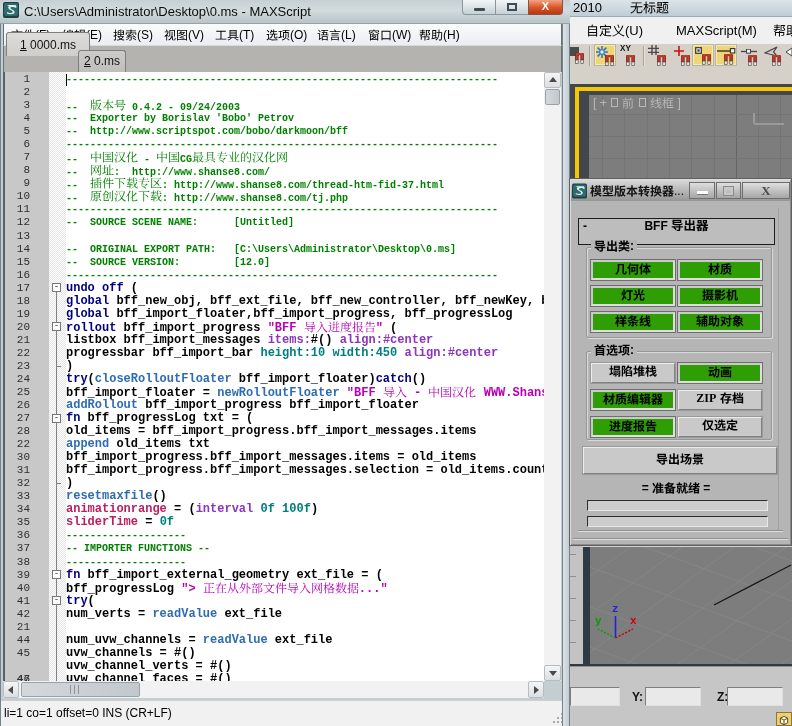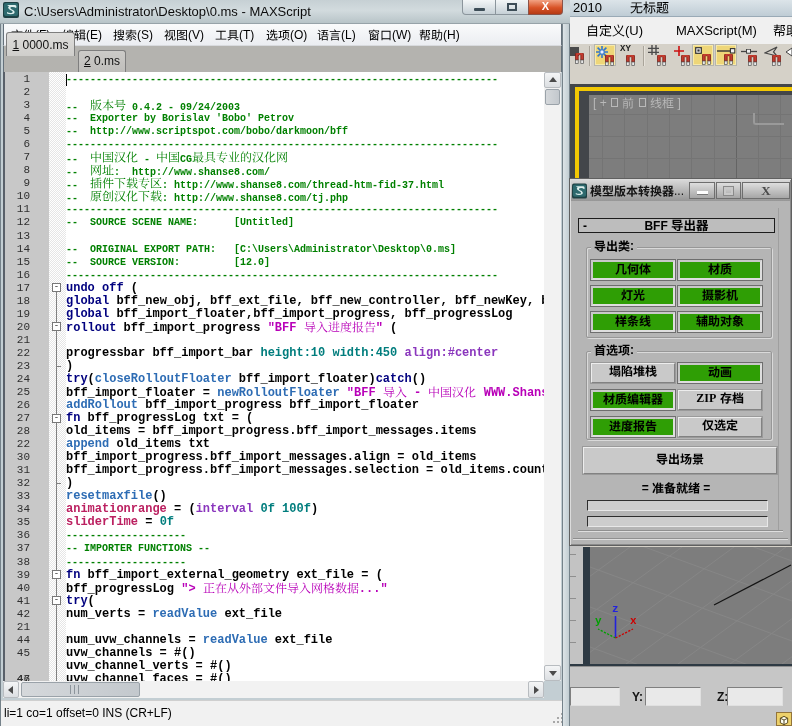--- a/index.html
+++ b/index.html
@@ -205,21 +205,21 @@
     </svg>(L)</div>
 <div class="mi" style="left:368px"><svg class="cj" style="width:24px;height:12px;fill:#000;vertical-align:-1.56px" viewBox="0 0 2000 1000">
       <use href="#g14" x="0"></use>
       <use href="#g15" x="1000"></use>
     </svg>(W)</div>
 <div class="mi" style="left:419px"><svg class="cj" style="width:24px;height:12px;fill:#000;vertical-align:-1.56px" viewBox="0 0 2000 1000">
       <use href="#g16" x="0"></use>
       <use href="#g17" x="1000"></use>
     </svg>(H)</div>
 <div id="edtab" class="a"></div>
-<div class="tab" style="left:6px;top:32px;width:69px;height:24px;background:linear-gradient(180deg,#dedddb,#cfcecb);line-height:24px"><u>1</u> 0000.ms</div>
+<div class="tab" style="left:6px;top:32px;width:84px;height:24px;background:linear-gradient(180deg,#dedddb,#cfcecb);line-height:24px"><u>1</u> 0000.ms</div>
 <div class="tab" style="left:78px;top:50px;width:48px;height:22px;background:linear-gradient(180deg,#cccbc8,#bfbebb);line-height:21px"><u>2</u> 0.ms</div>
 <div class="sb a" style="left:544px;top:72px;width:17px;height:609px"></div>
 <div class="sbtn a" style="left:544px;top:72px;width:17px;height:16px"></div>
 <div class="arr a" style="left:549px;top:77px;border-left:4px solid transparent;border-right:4px solid transparent;border-bottom:5px solid #4a4a4a"></div>
 <div class="thumb a" style="left:545px;top:89px;width:15px;height:16px"></div>
 <div class="sbtn a" style="left:544px;top:665px;width:17px;height:16px"></div>
 <div class="arr a" style="left:549px;top:671px;border-left:4px solid transparent;border-right:4px solid transparent;border-top:5px solid #4a4a4a"></div>
 <div class="sb a" style="left:3px;top:681px;width:541px;height:17px"></div>
 <div class="sbtn a" style="left:3px;top:681px;width:16px;height:17px"></div>
 <div class="arr a" style="left:8px;top:686px;border-top:4px solid transparent;border-bottom:4px solid transparent;border-right:5px solid #4a4a4a"></div>
@@ -328,20 +328,21 @@
 <div class="ln" style="left:0;top:248.8px">20</div>
 <div class="cl" style="left:63px;top:248.8px"><span class="k">rollout</span><span> bff_import_progress </span><span class="mg">"BFF <svg class="cj" style="width:72px;height:12px;fill:#b800b8;vertical-align:-1.56px" viewBox="0 0 6000 1000">
           <use href="#g44" x="0"></use>
           <use href="#g21" x="1000"></use>
           <use href="#g45" x="2000"></use>
           <use href="#g46" x="3000"></use>
           <use href="#g47" x="4000"></use>
           <use href="#g48" x="5000"></use>
         </svg>"</span><span> (</span></div>
 <div class="ln" style="left:0;top:261.8px">21</div>
+<div class="cl" style="left:63px;top:261.8px"><span>listbox bff_import_messages </span><span class="vi">items:</span><span>#() </span><span class="vi">align:#center</span></div>
 <div class="ln" style="left:0;top:274.8px">22</div>
 <div class="cl" style="left:63px;top:274.8px"><span>progressbar bff_import_bar </span><span class="te">height:10 width:450</span><span> </span><span class="vi">align:#center</span></div>
 <div class="ln" style="left:0;top:287.9px">23</div>
 <div class="cl" style="left:63px;top:287.9px"><span>)</span></div>
 <div class="ln" style="left:0;top:300.9px">24</div>
 <div class="cl" style="left:63px;top:300.9px"><span class="k">try</span><span>(</span><span class="fb">closeRolloutFloater</span><span> bff_import_floater)</span><span class="k">catch</span><span>()</span></div>
 <div class="ln" style="left:0;top:314.0px">25</div>
 <div class="cl" style="left:63px;top:314.0px"><span>bff_import_floater = </span><span class="fb">newRolloutFloater</span><span> </span><span class="mg">"BFF <svg class="cj" style="width:24px;height:12px;fill:#b800b8;vertical-align:-1.56px" viewBox="0 0 2000 1000">
           <use href="#g44" x="0"></use>
           <use href="#g21" x="1000"></use>
@@ -353,21 +354,21 @@
         </svg> WWW.Shanse8.Com"</span></div>
 <div class="ln" style="left:0;top:327.0px">26</div>
 <div class="cl" style="left:63px;top:327.0px"><span class="fb">addRollout</span><span> bff_import_progress bff_import_floater</span></div>
 <div class="ln" style="left:0;top:340.0px">27</div>
 <div class="cl" style="left:63px;top:340.0px"><span class="k">fn</span><span> bff_progressLog txt = (</span></div>
 <div class="ln" style="left:0;top:353.1px">28</div>
 <div class="cl" style="left:63px;top:353.1px"><span>old_items = bff_import_progress.bff_import_messages.items</span></div>
 <div class="ln" style="left:0;top:366.1px">22</div>
 <div class="cl" style="left:63px;top:366.1px"><span class="fb">append</span><span> old_items txt</span></div>
 <div class="ln" style="left:0;top:379.2px">30</div>
-<div class="cl" style="left:63px;top:379.2px"><span>bff_import_progress.bff_import_messages.align = old_items</span></div>
+<div class="cl" style="left:63px;top:379.2px"><span>bff_import_progress.bff_import_messages.items = old_items</span></div>
 <div class="ln" style="left:0;top:392.2px">31</div>
 <div class="cl" style="left:63px;top:392.2px"><span>bff_import_progress.bff_import_messages.selection = old_items.count</span></div>
 <div class="ln" style="left:0;top:405.2px">32</div>
 <div class="cl" style="left:63px;top:405.2px"><span>)</span></div>
 <div class="ln" style="left:0;top:418.3px">33</div>
 <div class="cl" style="left:63px;top:418.3px"><span class="fb">resetmaxfile</span><span>()</span></div>
 <div class="ln" style="left:0;top:431.3px">34</div>
 <div class="cl" style="left:63px;top:431.3px"><span class="cr">animationrange</span><span> = (</span><span class="vi">interval</span><span> </span><span class="te">0f 100f</span><span>)</span></div>
 <div class="ln" style="left:0;top:444.4px">35</div>
 <div class="cl" style="left:63px;top:444.4px"><span class="cr">sliderTime</span><span> = </span><span class="te">0f</span></div>
@@ -567,21 +568,21 @@
       <use href="#g72" x="5000"></use>
       <use href="#g73" x="6000"></use>
     </svg>...</div>
 <div class="capb" style="left:689px;width:26px">
     <div class="a" style="left:7px;top:8px;width:11px;height:3px;background:#fdfdfd;box-shadow:0 1px 0 #777"></div>
   </div>
 <div class="capb" style="left:716px;width:25px">
     <div class="a" style="left:7px;top:4px;width:9px;height:8px;border:2px solid #c9c9c9;box-shadow:0 0 0 1px #8a8a8a"></div>
   </div>
 <div class="capb" style="left:742px;width:48px;font-size:13px;font-weight:bold;color:#4c4c4c;text-align:center;line-height:16px;font-family:'Liberation Serif',serif">X</div>
-<div class="a" style="left:578px;top:218px;width:197px;height:15px;background:#bdbdbd;border:1px solid #1c1c1c;font-size:12px;font-weight:bold;color:#000;text-align:center;line-height:13px">BFF <svg class="cj" style="width:37.5px;height:12.5px;fill:#000;vertical-align:-1.62px" viewBox="0 0 3000 1000">
+<div class="a" style="left:578px;top:218px;width:197px;height:27px;background:#bdbdbd;border:1px solid #1c1c1c;font-size:12px;font-weight:bold;color:#000;text-align:center;line-height:13px">BFF <svg class="cj" style="width:37.5px;height:12.5px;fill:#000;vertical-align:-1.62px" viewBox="0 0 3000 1000">
       <use href="#g74" x="0"></use>
       <use href="#g75" x="1000"></use>
       <use href="#g73" x="2000"></use>
     </svg></div>
 <div class="a" style="left:583px;top:219px;width:8px;font-size:12px;font-weight:bold;color:#000">-</div>
 <div class="a" style="left:778px;top:208px;width:1px;height:322px;background:#9f9f9f"></div>
 <div class="grp" style="left:586px;top:247px;width:186px;height:91px"></div>
 <div class="glab" style="left:591px;top:240px"><svg class="cj" style="width:36px;height:12px;fill:#000;vertical-align:-1.56px" viewBox="0 0 3000 1000">
       <use href="#g74" x="0"></use>
       <use href="#g75" x="1000"></use>

